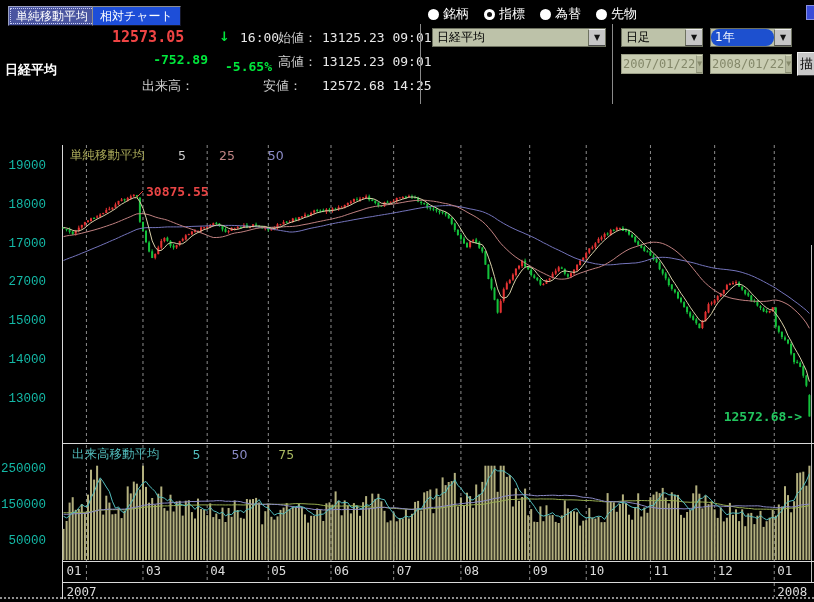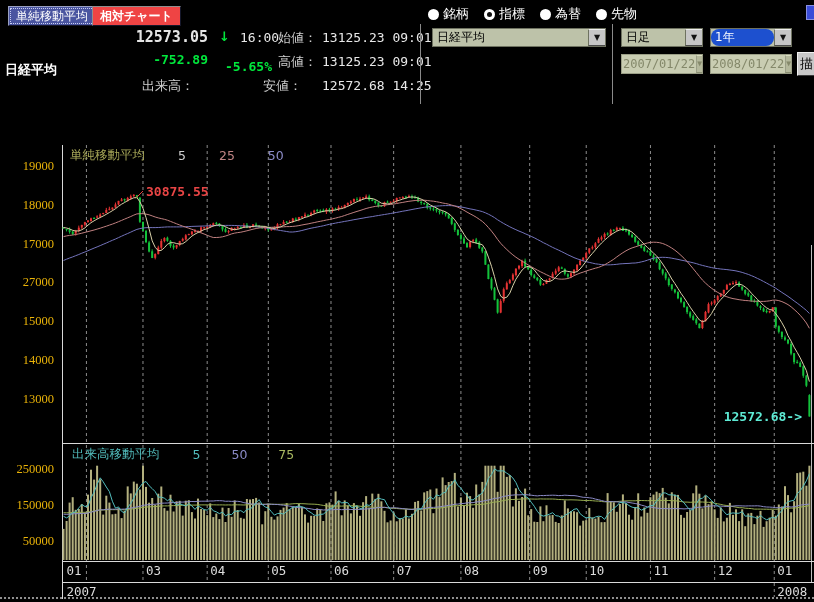--- a/index.html
+++ b/index.html
@@ -5,23 +5,23 @@
   html,body{margin:0;padding:0;background:#000;}
   body{width:814px;height:602px;position:relative;overflow:hidden;
        font-family:"DejaVu Sans","Liberation Sans",sans-serif;}
   .abs{position:absolute;}
   .mono{font-family:"DejaVu Sans Mono","Liberation Mono",monospace;}
   
   .tab{height:16px;line-height:16px;padding:1px 7px;font-size:12px;color:#fff;
        border-top:1px solid #9aa0c0;border-left:1px solid #9aa0c0;
        border-right:1px solid #15172a;border-bottom:1px solid #15172a;cursor:pointer;}
   .tab.active{background:#4a55a0;outline:1px dotted #c7cdf2;outline-offset:-3px;}
-  .tab.inactive{background:#ef4444;border-top-color:#8f8f8f;border-left-color:#8f8f8f;font-weight:bold;}
+  .tab.inactive{background:#1d4ed8;border-top-color:#8f8f8f;border-left-color:#8f8f8f;}
   .qname{color:#fff;font-weight:bold;font-size:13px;}
-  .qprice{color:#e5e5e5;font-weight:bold;font-size:15px;text-align:right;}
+  .qprice{color:#ef4444;font-weight:bold;font-size:15px;}
   .qgreen{color:#00e73c;font-size:13px;text-align:right;font-weight:bold;}
   .qlabel{color:#cfcfcf;font-size:13px;}
   .qval{color:#e8e8e8;font-size:13px;}
   .vsep{width:1px;background:#8a8a8a;}
   .radio-row{display:flex;gap:15px;align-items:center;color:#fff;font-size:13px;}
   .radio{display:flex;align-items:center;gap:4px;cursor:pointer;}
   .rdot{width:11px;height:11px;border-radius:50%;background:#fff;position:relative;}
   .rdot.sel::after{content:"";position:absolute;left:3px;top:3px;width:5px;height:5px;
        border-radius:50%;background:#101010;}
   .combo{display:flex;border:1px solid #6e7260;background:#bdc2a9;height:17px;}
@@ -31,22 +31,22 @@
        border-top:1px solid #efefef;border-bottom:1px solid #4a4a4a;
        color:#111;font-size:8px;text-align:center;line-height:16px;cursor:pointer;}
   .spin{display:flex;border:1px solid #9a9e86;background:#c9cdb2;height:18px;}
   .spin .fld{flex:1;font-size:12px;color:#84886a;line-height:18px;padding:0 1px;}
   .spin .arrowbtn{background:#b4b89c;color:#84886a;border-left:1px solid #9a9e86;
        border-top:1px solid #d9ddc2;border-bottom:1px solid #8a8e72;}
   .pushbtn{background:#c8c8c8;border-top:1px solid #f0f0f0;border-left:1px solid #f0f0f0;
        border-right:1px solid #3a3a3a;border-bottom:1px solid #3a3a3a;
        color:#000;font-size:13px;text-align:center;cursor:pointer;}
   
-  #yaxis div{position:absolute;right:4px;font-size:12.5px;color:#eab308;
-       font-family:Liberation Serif, serif;}
+  #yaxis div{position:absolute;right:12px;font-size:12.5px;color:#14b8a6;
+       font-family:Liberation Mono, monospace;}
   .legend{display:flex;gap:15px;align-items:center;font-size:12.5px;white-space:pre;}
   .ann{font-family:"DejaVu Sans Mono","Liberation Mono",monospace;font-size:13px;font-weight:bold;}
   #bottom-dots{border-top:2px dotted #8f8f8f;}
 </style>
 </head>
 <body>
 
 <div class="abs tab active" style="left:8px;top:6px;">単純移動平均</div>
 <div class="abs tab inactive" style="left:92px;top:6px;">相対チャート</div>
 
@@ -910,16 +910,16 @@
   </div>
 
   <div class="abs legend" style="left:10px;top:301px;">
     <span style="color:#52bdbd;">出来高移動平均</span>
     <span style="color:#52bdbd;margin-left:18px;">5</span>
     <span style="color:#8a8ac6;margin-left:16px;">50</span>
     <span style="color:#a8b860;margin-left:16px;">75</span>
   </div>
 
   <div class="abs ann" style="left:84px;top:39px;color:#e84545;">30875.55</div>
-  <div class="abs ann" style="left:600px;top:264px;width:140px;text-align:right;color:#5eead4;">12572.68-&gt;</div>
+  <div class="abs ann" style="left:600px;top:264px;width:140px;text-align:right;color:#22c55e;">12572.68-&gt;</div>
 </div>
 
 <div id="bottom-dots" class="abs" style="left:0;top:597px;width:814px;height:0;"></div>
 
 </body></html>

